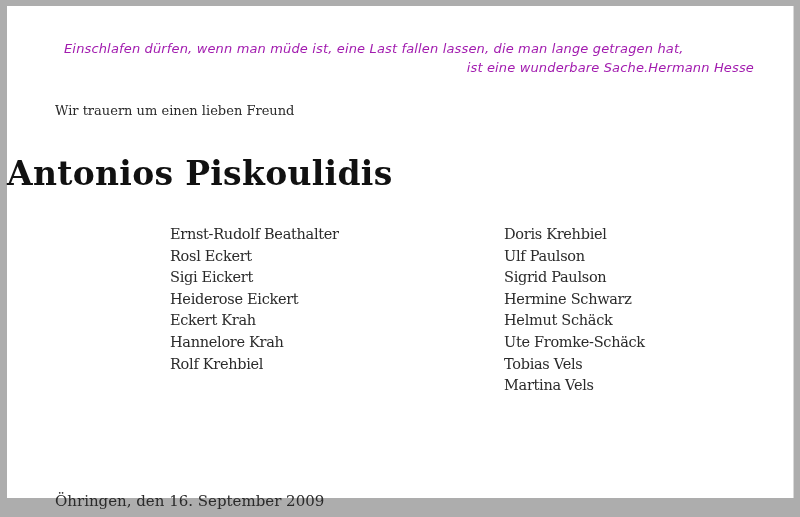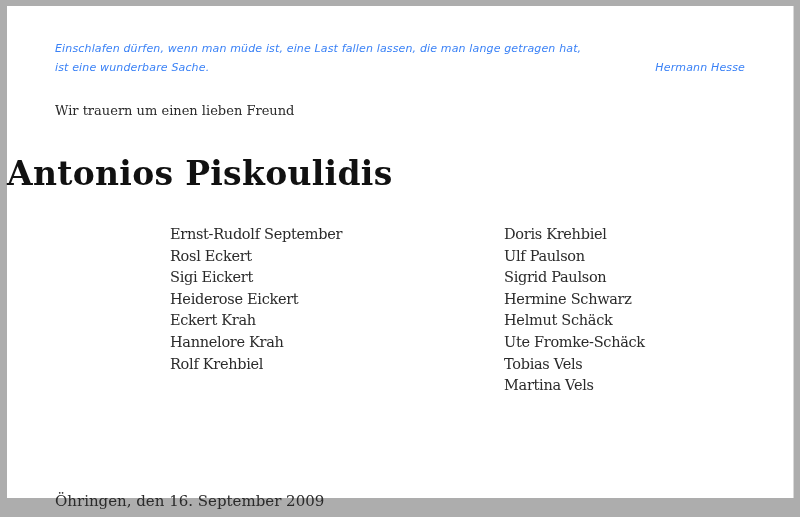--- a/index.html
+++ b/index.html
@@ -19,35 +19,36 @@
       top: 6px;
       width: 786px;
       height: 492px;
       background: #ffffff;
       border-right: 1px solid #d8d8d8;
       color: #222;
       font-family: "DejaVu Serif", "Liberation Serif", serif;
     }
     .quote {
       position: absolute;
-      left: 48px;
+      left: 57px;
       top: 33px;
       width: 690px;
       font-family: "DejaVu Sans", "Liberation Sans", sans-serif;
       font-style: italic;
-      font-size: 11px;
+      font-size: 13px;
       line-height: 19px;
-      color: #3b82f6;
+      color: #a21caf;
       letter-spacing: 0.15px;
     }
     .quote-line { white-space: nowrap; }
     .quote-line2 {
       display: flex;
-      justify-content: space-between;
+      justify-content: flex-end;
       white-space: nowrap;
+      margin-left: 42px;
     }
     .intro {
       position: absolute;
       left: 48px;
       top: 97px;
       font-size: 13px;
       color: #2a2a2a;
       font-family: "DejaVu Serif", serif;
     }
     .deceased {
@@ -95,21 +96,21 @@
       <span>ist eine wunderbare Sache.</span>
       <span>Hermann Hesse</span>
     </div>
   </div>
 
   <div class="intro">Wir trauern um einen lieben Freund</div>
 
   <div class="deceased">Antonios Piskoulidis</div>
 
   <div class="mourners col-left">
-    <div class="mourner">Ernst-Rudolf September</div>
+    <div class="mourner">Ernst-Rudolf Beathalter</div>
     <div class="mourner">Rosl Eckert</div>
     <div class="mourner">Sigi Eickert</div>
     <div class="mourner">Heiderose Eickert</div>
     <div class="mourner">Eckert Krah</div>
     <div class="mourner">Hannelore Krah</div>
     <div class="mourner">Rolf Krehbiel</div>
   </div>
 
   <div class="mourners col-right">
     <div class="mourner">Doris Krehbiel</div>

